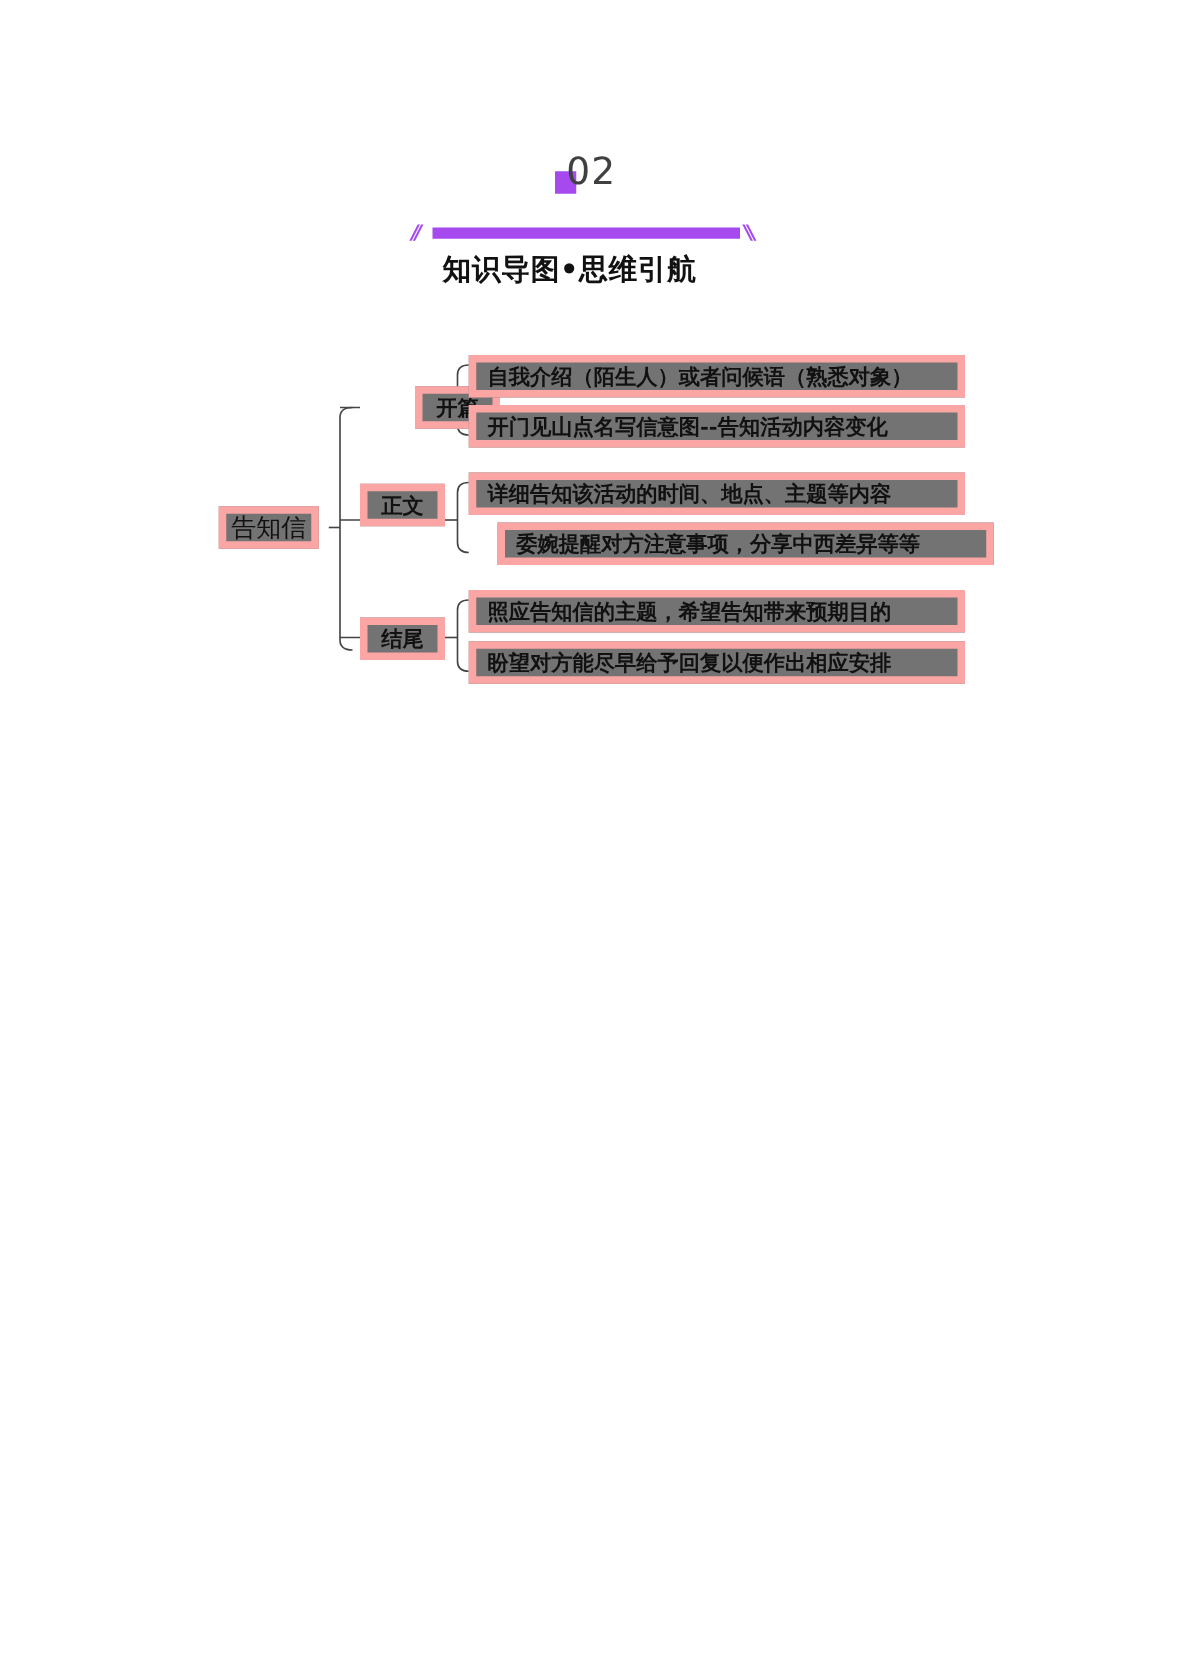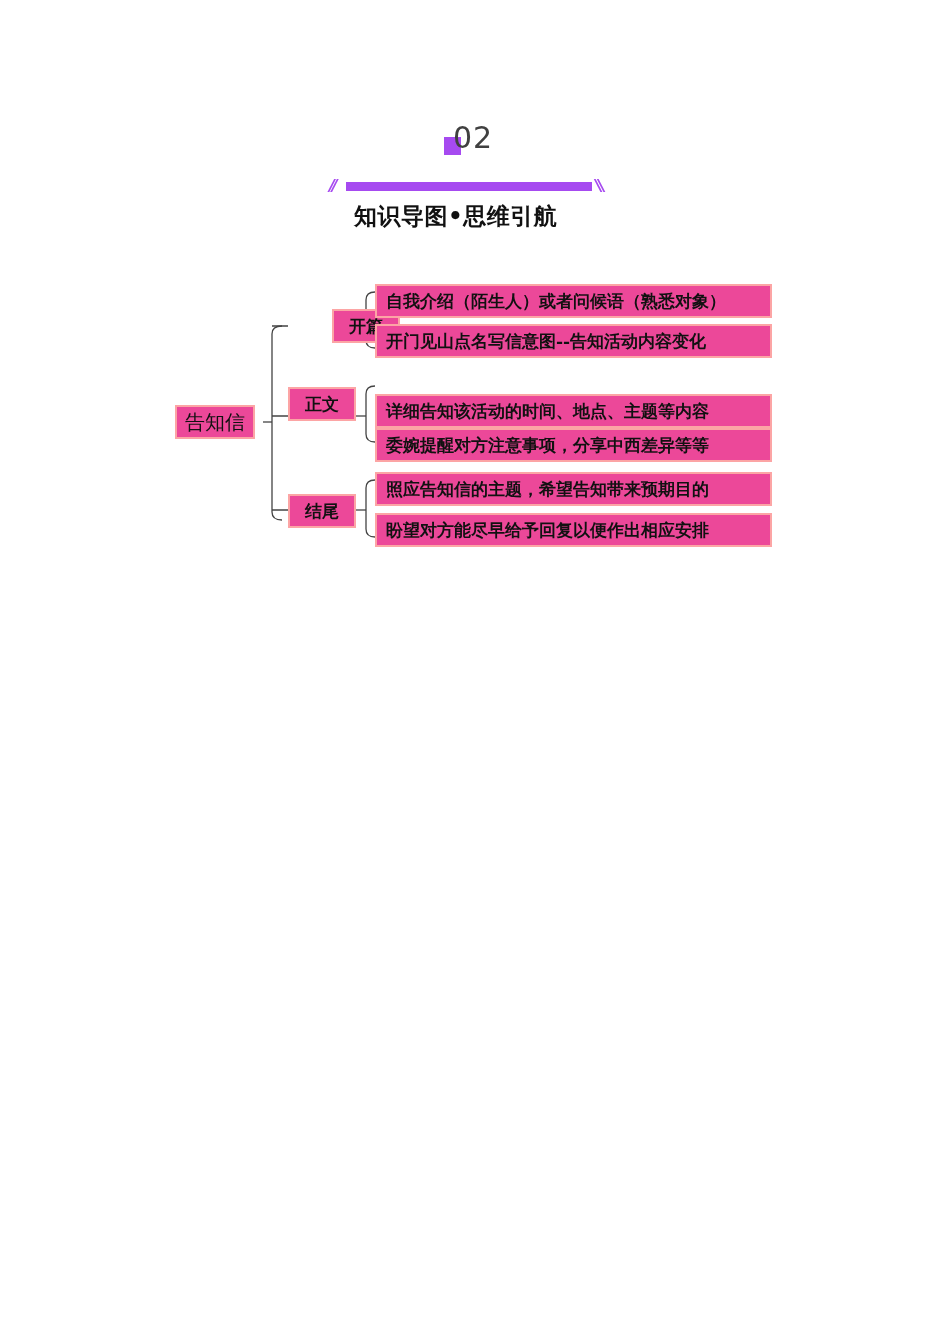--- a/index.html
+++ b/index.html
@@ -3,21 +3,21 @@
 <meta charset="utf-8">
 <style>
   html, body { margin:0; padding:0; background:#ffffff; }
   body { width:950px; height:1344px; position:relative; overflow:hidden; font-family:"DejaVu Serif","Liberation Serif",serif; }
   .abs { position:absolute; }
   .sec-num { left:453px; top:120px; font-family:"DejaVu Sans","Liberation Sans",sans-serif; font-size:30px; color:#404040; line-height:36px; letter-spacing:1px; z-index:2; }
   .sec-square { left:444px; top:137px; width:17px; height:18px; background:#a64af0; z-index:1; }
   .sec-bar { left:346px; top:182px; width:246px; height:9px; background:#a64af0; }
   .sec-title { left:354px; top:162px; font-family:"DejaVu Sans","Liberation Sans",sans-serif; font-weight:bold; font-size:23px; color:#111; line-height:30px; letter-spacing:0.5px; z-index:2;margin-top:39px; }
   .slash { font-family:"DejaVu Sans",sans-serif; color:#a64af0; font-size:16px; font-weight:bold; line-height:20px; letter-spacing:-3px; font-style:italic; }
-  .box { position:absolute; border:2px solid #fca5a5; background:#ec4899; box-sizing:border-box; display:flex; align-items:center; color:#111; font-weight:bold; white-space:nowrap;text-align:center; }
+  .box { position:absolute; border:6px solid #fca5a5; background:#737373; box-sizing:border-box; display:flex; align-items:center; color:#111; font-weight:bold; white-space:nowrap;text-align:center; }
   .root { left:175px; top:405px; width:80px; height:34px; justify-content:center; font-size:20px; font-weight:normal; }
   .mid { left:288px; width:68px; height:34px; justify-content:center; font-size:17px; }
   .leaf { left:375px; width:397px; height:34px; padding-left:9px; font-size:17px; }
   svg.lines { position:absolute; left:0; top:0; }
 </style>
 </head>
 <body>
 
 <div class="abs sec-square"></div>
 <div class="abs sec-num">02</div>
@@ -45,16 +45,16 @@
 </svg>
 
 <div class="box root">告知信</div>
 
 <div class="box mid" style="top:309px;margin-left:44px;">开篇</div>
 <div class="box mid" style="top:387px;">正文</div>
 <div class="box mid" style="top:494px;">结尾</div>
 
 <div class="box leaf" style="top:284px;">自我介绍（陌生人）或者问候语（熟悉对象）</div>
 <div class="box leaf" style="top:324px;">开门见山点名写信意图--告知活动内容变化</div>
-<div class="box leaf" style="top:378px;margin-top:16px;">详细告知该活动的时间、地点、主题等内容</div>
-<div class="box leaf" style="top:428px;">委婉提醒对方注意事项，分享中西差异等等</div>
+<div class="box leaf" style="top:378px;">详细告知该活动的时间、地点、主题等内容</div>
+<div class="box leaf" style="top:418px;margin-left:23px;">委婉提醒对方注意事项，分享中西差异等等</div>
 <div class="box leaf" style="top:472px;">照应告知信的主题，希望告知带来预期目的</div>
 <div class="box leaf" style="top:513px;">盼望对方能尽早给予回复以便作出相应安排</div>
 
 </body></html>

